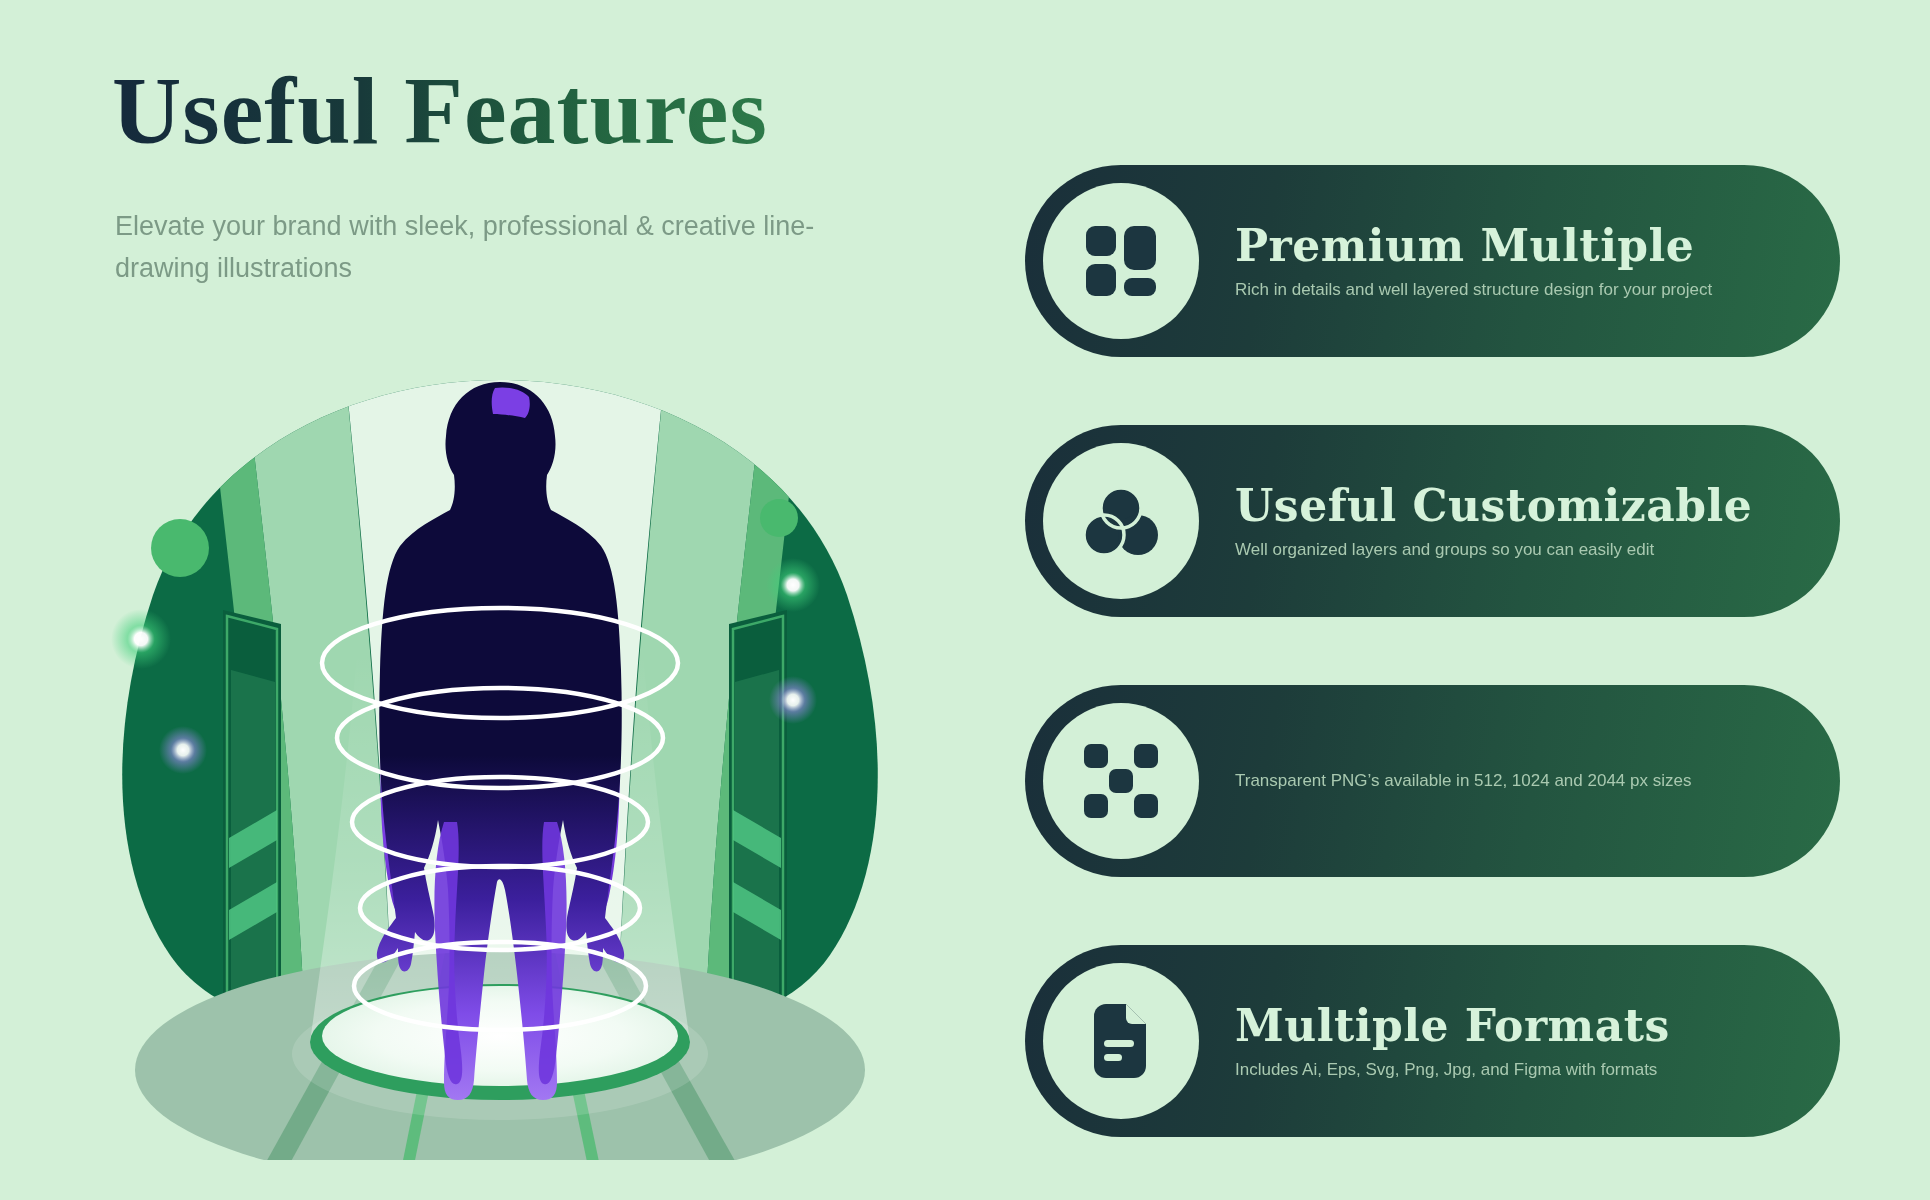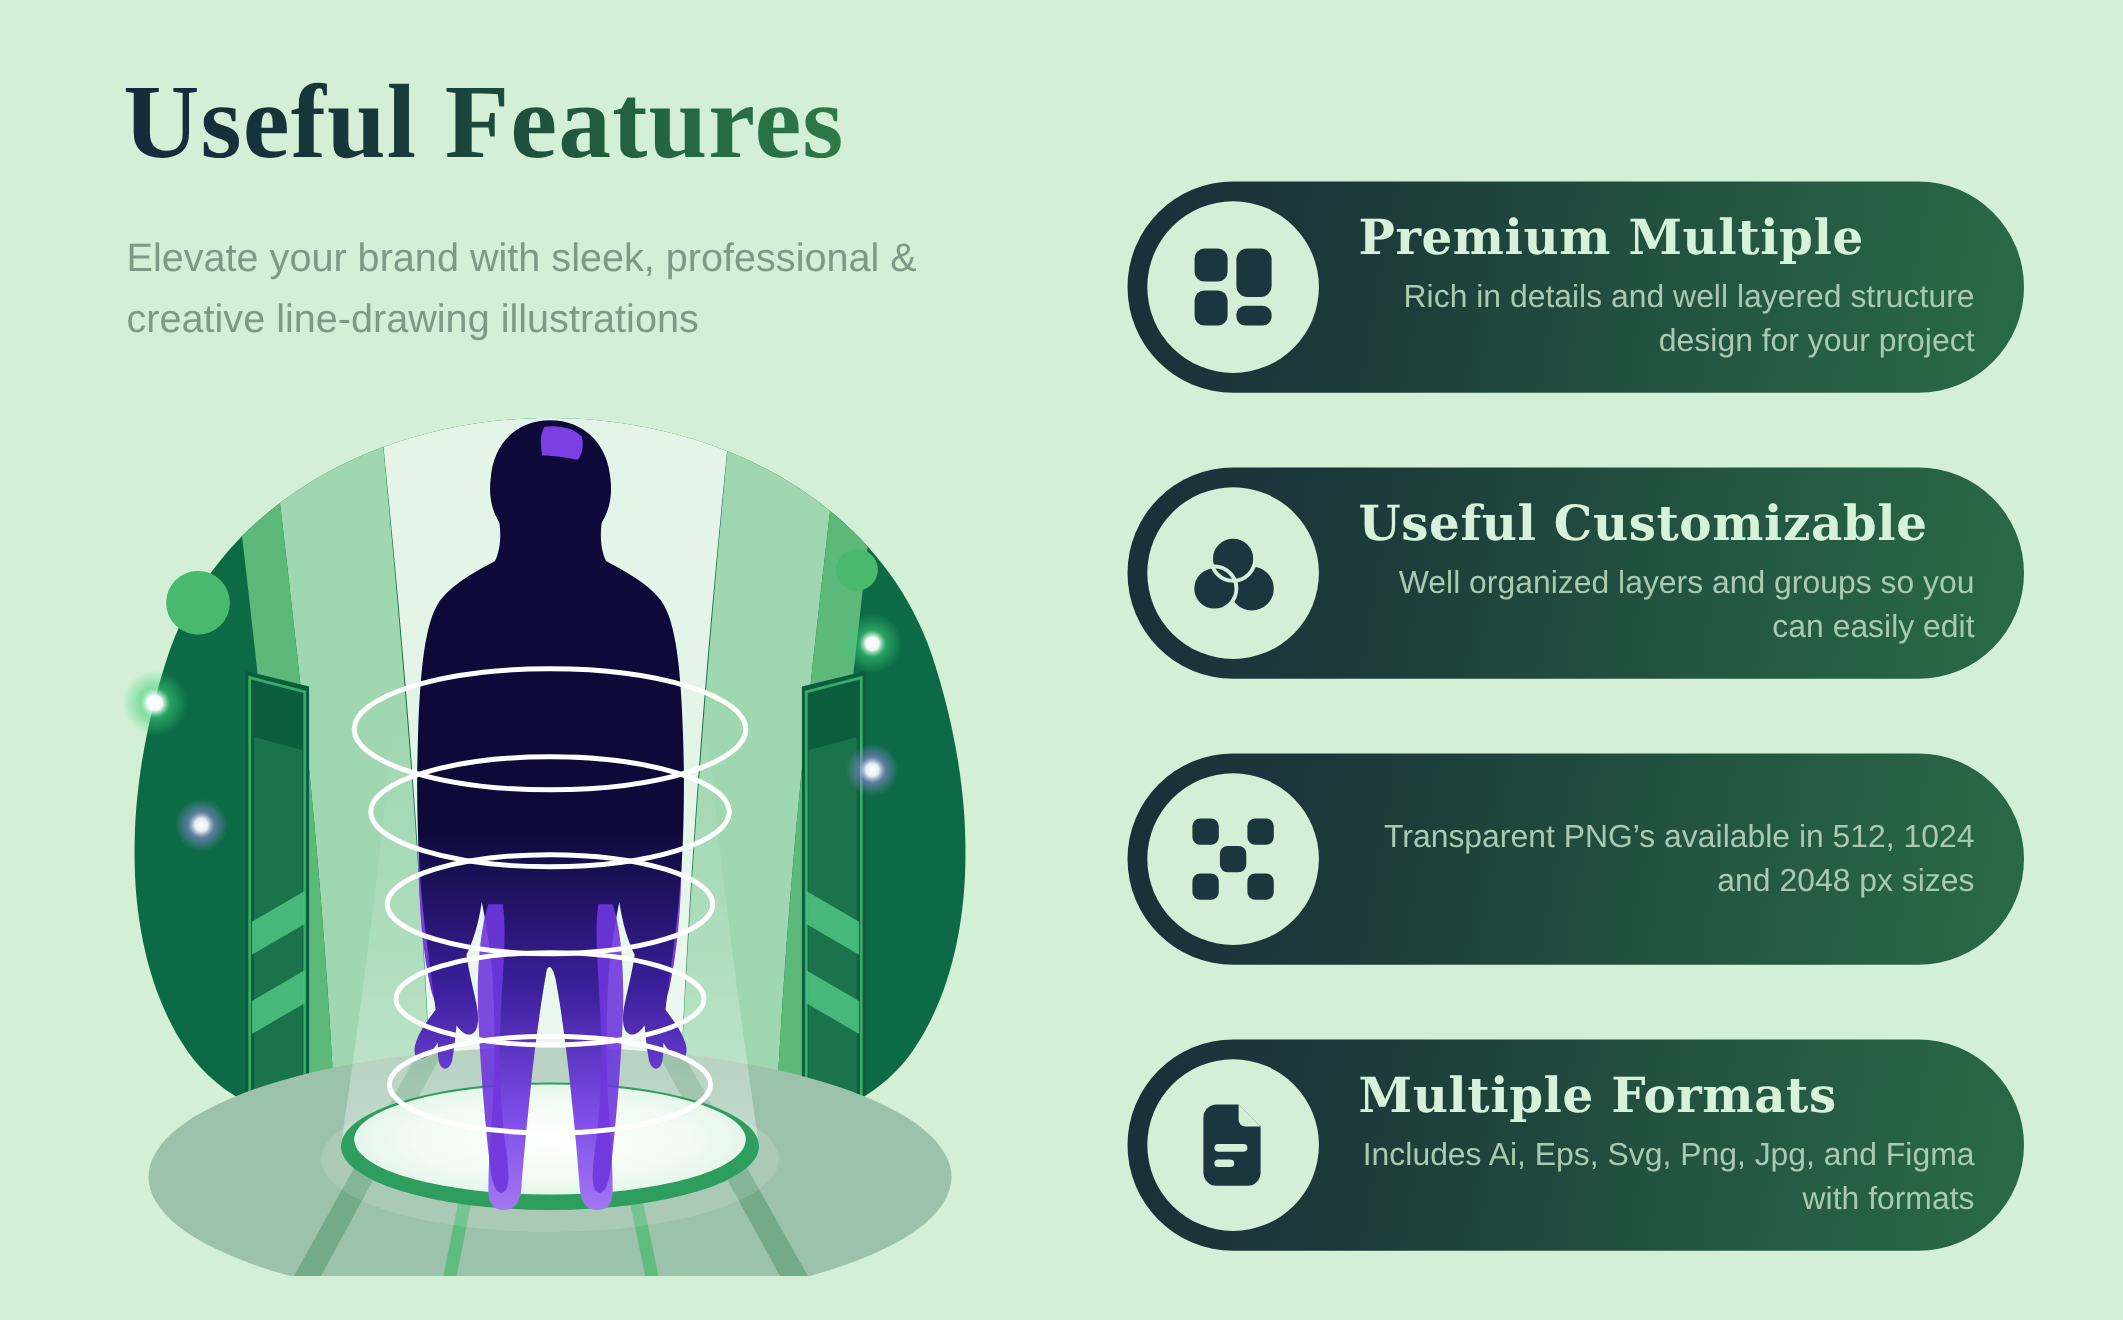--- a/index.html
+++ b/index.html
@@ -36,21 +36,21 @@
     -webkit-background-clip: text;
     background-clip: text;
     color: transparent;
     -webkit-text-fill-color: transparent;
   }
 
   #page-subtitle {
     position: absolute;
     left: 115px; top: 206px;
     width: 790px;
-    font-size: 36px;
+    font-size: 27px;
     line-height: 1.55;
     color: #7c9a86;
     font-weight: 400;
   }
 
   #hero-illustration {
     position: absolute;
     left: 95px; top: 370px;
     width: 810px; height: 790px;
   }
@@ -100,25 +100,24 @@
     font-weight: 700;
     font-size: 44px;
     line-height: 1.12;
     color: #d6f2da;
     letter-spacing: 0.5px;
     margin-bottom: 8px;
     white-space: nowrap;
   }
 
   .card-desc {
-    font-size: 29px;
+    font-size: 17px;
     line-height: 1.38;
     color: #a9c9b0;
     max-width: 560px;
-    text-align: right;
   }
 </style>
 </head>
 <body>
 
 <div id="left-col">
 
   <h1 id="page-title">Useful Features</h1>
 
   <p id="page-subtitle">Elevate your brand with sleek, professional &amp; creative line-drawing illustrations</p>
@@ -348,21 +347,21 @@
     <div class="card-icon-wrap">
       <svg width="78" height="78" viewBox="0 0 78 78">
         <rect x="2" y="2" width="24" height="24" rx="7" fill="#1c3640"></rect>
         <rect x="52" y="2" width="24" height="24" rx="7" fill="#1c3640"></rect>
         <rect x="27" y="27" width="24" height="24" rx="7" fill="#1c3640"></rect>
         <rect x="2" y="52" width="24" height="24" rx="7" fill="#1c3640"></rect>
         <rect x="52" y="52" width="24" height="24" rx="7" fill="#1c3640"></rect>
       </svg>
     </div>
     <div class="card-text">
-      <div class="card-desc">Transparent PNG’s available in 512, 1024 and 2048 px sizes</div>
+      <div class="card-desc">Transparent PNG’s available in 512, 1024 and 2044 px sizes</div>
     </div>
   </div>
 
   <div class="feature-card">
     <div class="card-icon-wrap">
       <svg width="78" height="78" viewBox="0 0 78 78">
         <path d="M12,14 a12,12 0 0 1 12,-12 h20 l20,20 v42 a12,12 0 0 1 -12,12
                  h-28 a12,12 0 0 1 -12,-12 z" fill="#1c3640"></path>
         <path d="M44,2 l20,20 h-14 a6,6 0 0 1 -6,-6 z" fill="#d3f0d7"></path>
         <rect x="22" y="38" width="30" height="7" rx="3.5" fill="#d3f0d7"></rect>

